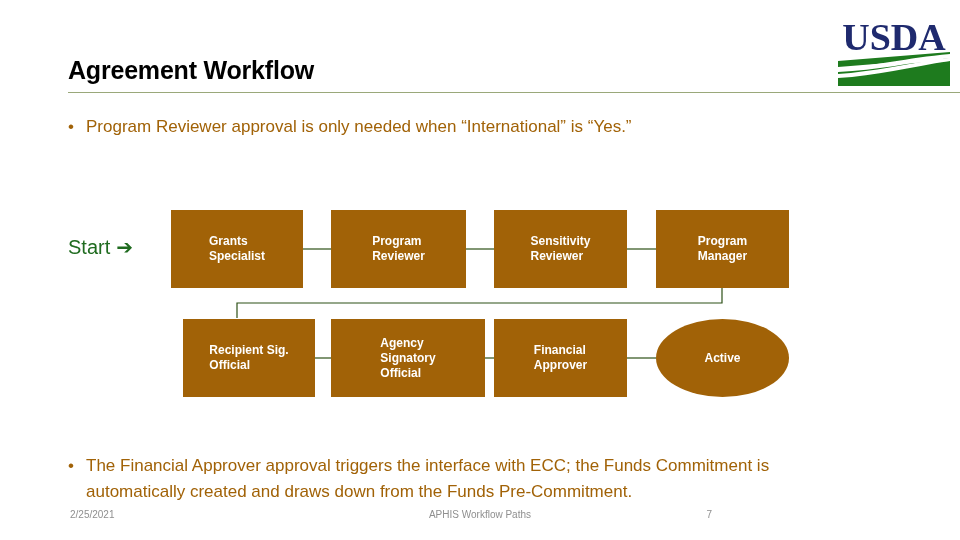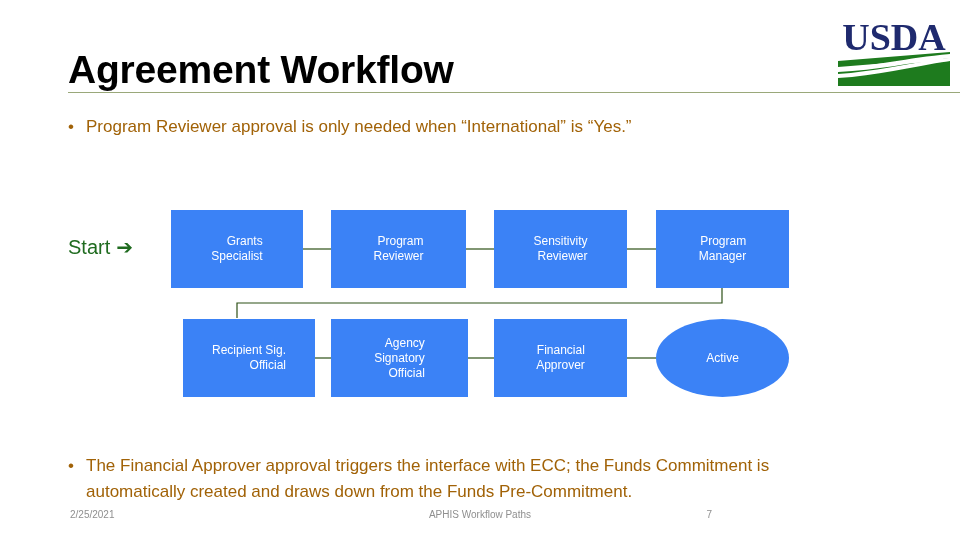--- a/index.html
+++ b/index.html
@@ -10,21 +10,21 @@
   }
   .slide{position:relative;width:960px;height:540px;}
 
   
   .logo{position:absolute;left:836px;top:8px;width:116px;height:80px;}
   .logo svg{display:block;width:116px;height:80px;}
 
   
   .title{
     position:absolute;left:68px;top:50px;
-    font-size:39px;font-weight:bold;letter-spacing:-0.2px;
+    font-size:25px;font-weight:bold;letter-spacing:-0.2px;
     color:#000;white-space:nowrap;line-height:40px;
   }
   .title-rule{
     position:absolute;left:68px;top:92px;width:892px;height:1px;
     background:#9aa87a;
   }
 
   
   .bullets-top{position:absolute;left:62px;top:114px;width:780px;}
   .bullets-bottom{position:absolute;left:62px;top:406px;width:790px;}
@@ -36,23 +36,23 @@
   .bullet:before{
     content:"\2022";position:absolute;left:6px;top:0;font-size:17px;line-height:26px;
   }
   .bullets-bottom .bullet{margin-bottom:0;margin-top:47px;}
 
   
   .flow{position:absolute;left:0;top:0;width:960px;height:540px;pointer-events:none;}
   .flow svg{position:absolute;left:0;top:0;}
 
   .node{
-    position:absolute;background:#3b82f6;color:#ffffff;
-    display:flex;align-items:center;justify-content:center;text-align:right;
-    font-size:12px;line-height:15px;font-weight:normal;
+    position:absolute;background:#a16207;color:#ffffff;
+    display:flex;align-items:center;justify-content:center;text-align:left;
+    font-size:12px;line-height:15px;font-weight:bold;
   }
   .node.ellipse{border-radius:50%;}
 
   .start-label{
     position:absolute;left:68px;top:234px;
     color:#1f6b1f;font-size:20px;line-height:26px;white-space:nowrap;
   }
   .start-label .arrow{font-size:20px;margin-left:6px;}
 
   
@@ -104,21 +104,21 @@
   <div class="start-label">
     <span>Start</span><span class="arrow">➔</span>
   </div>
 
   <div class="node" style="left:171px;top:210px;width:132px;height:78px;">Grants<br>Specialist</div>
   <div class="node" style="left:331px;top:210px;width:135px;height:78px;">Program<br>Reviewer</div>
   <div class="node" style="left:494px;top:210px;width:133px;height:78px;">Sensitivity<br>Reviewer</div>
   <div class="node" style="left:656px;top:210px;width:133px;height:78px;">Program<br>Manager</div>
 
   <div class="node" style="left:171px;top:319px;width:132px;height:78px;margin-left:12px;">Recipient Sig.<br>Official</div>
-  <div class="node" style="left:331px;top:319px;width:137px;height:78px;">Agency<br>Signatory<br>Official</div>
+  <div class="node" style="left:331px;top:319px;width:154px;height:78px;">Agency<br>Signatory<br>Official</div>
   <div class="node" style="left:494px;top:319px;width:133px;height:78px;">Financial<br>Approver</div>
   <div class="node ellipse" style="left:656px;top:319px;width:133px;height:78px;">Active</div>
 
   <div class="bullets-bottom">
     <div class="bullet">The Financial Approver approval triggers the interface with ECC; the Funds Commitment is automatically created and draws down from the Funds Pre-Commitment.</div>
   </div>
 
   <div class="footer">
     <span class="f-date">2/25/2021</span>
     <span class="f-center">APHIS Workflow Paths</span>

